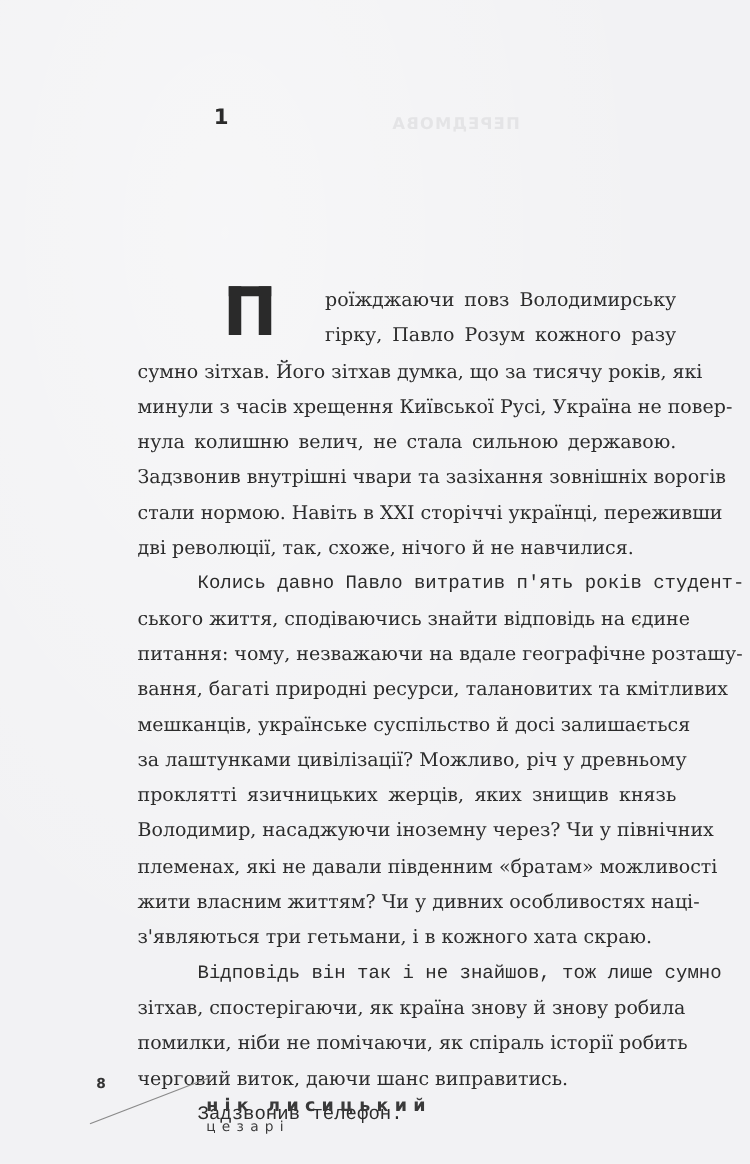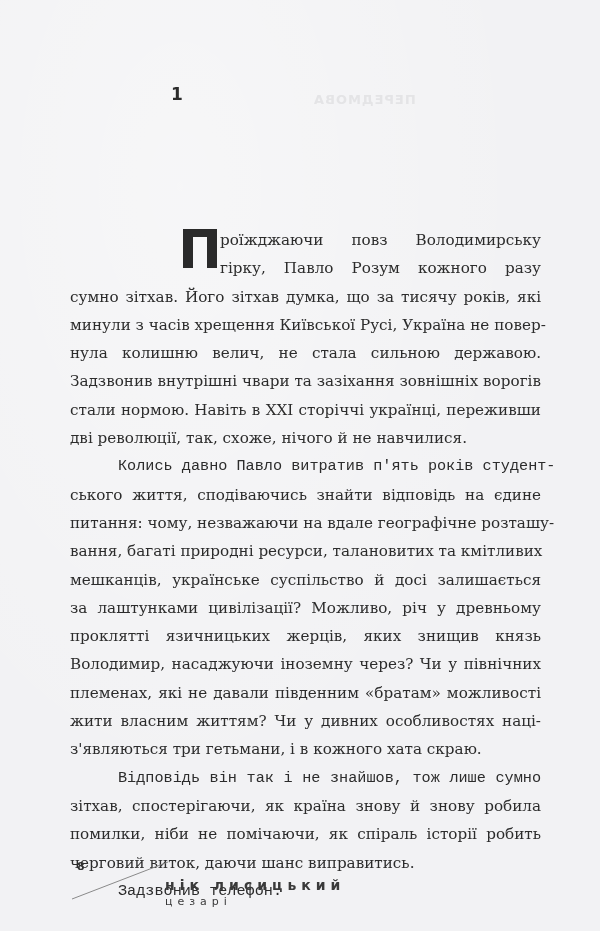--- a/index.html
+++ b/index.html
@@ -54,20 +54,21 @@
   }
   .text-block p {
     margin: 0;
   }
   .line {
     display: block;
     white-space: nowrap;
     text-align: justify;
     text-align-last: justify;
     height: 28.3px;
+    margin-left: 40px;
   }
   .line.last {
     text-align-last: left;
   }
   .line.indent {
     padding-left: 48px;
     font-family: Liberation Mono, monospace;
   }
   .line.drop-indent {
     padding-left: 150px;

